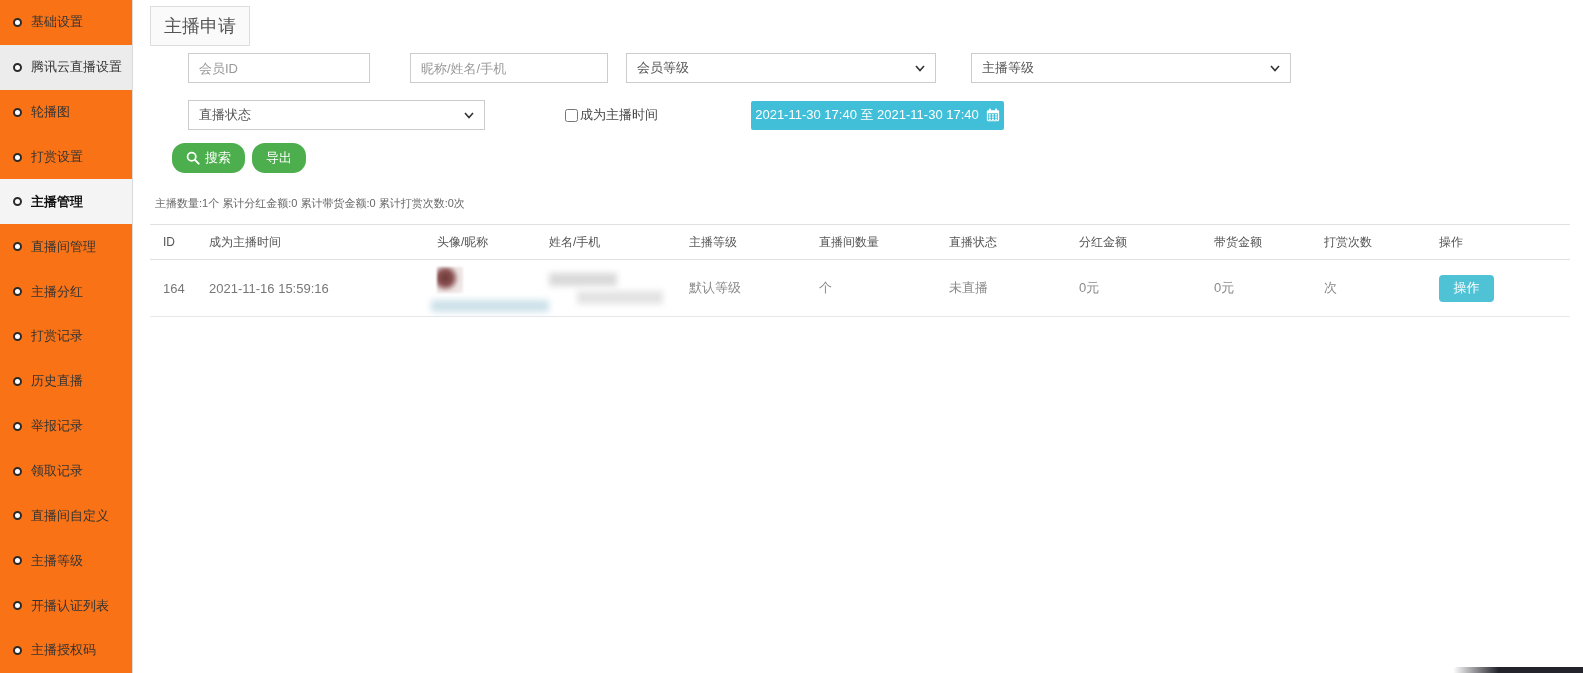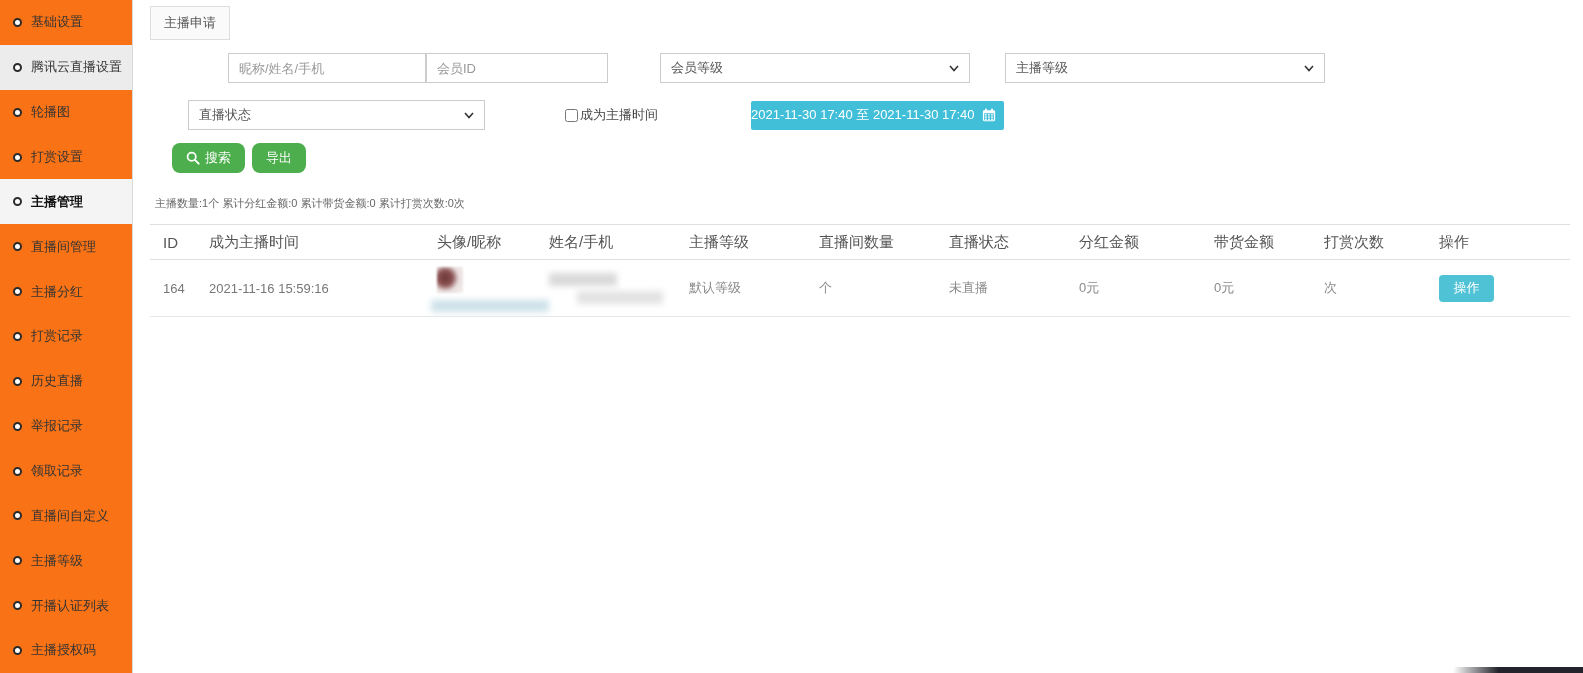--- a/index.html
+++ b/index.html
@@ -12,60 +12,60 @@
   .side-item { flex:1 1 auto; display:flex; align-items:center; gap:9px;
     padding-left:13px; font-size:13px; color:#333; cursor:pointer; white-space:nowrap; }
   .side-item .dot { width:9px; height:9px; border:2px solid #2b2b2b; border-radius:50%;
     flex:0 0 auto; background:#fff; }
   .side-item.hovered { background:#ececec; }
   .side-item.active { background:#f4f4f4; font-weight:bold; color:#111; }
 
   
   .main { position:absolute; left:134px; top:0; right:0; bottom:0; background:#fff; }
 
-  .tab { position:absolute; left:16px; top:6px; padding:7px 13px; font-size:13px;
+  .tab { position:absolute; left:16px; top:6px; padding:7px 13px; font-size:18px;
     color:#555; background:#fafafa; border:1px solid #ddd; cursor:pointer; }
 
   
   .filters { position:absolute; left:54px; top:53px; }
   .frow { display:flex; align-items:center; }
   .frow + .frow { margin-top:17px; }
   .tinput { height:30px; border:1px solid #ccc; background:#fff; font-size:13px;
     color:#333; padding:0 10px; outline:none;
     font-family:"Liberation Sans","DejaVu Sans",sans-serif; }
   .tinput::placeholder { color:#999; }
   .in-member { width:182px; }
   .in-nick { width:198px; margin-left:40px; }
   .sel { height:30px; border:1px solid #ccc; background:#fff; font-size:13px; color:#555;
     display:flex; align-items:center; justify-content:space-between; padding:0 10px;
     cursor:pointer; }
-  .sel-member { width:310px; margin-left:52px; }
+  .sel-member { width:310px; margin-left:18px; }
   .sel-anchor { width:320px; margin-left:35px; }
   .sel-status { width:297px; }
   .chev { width:10px; height:10px; flex:0 0 auto; }
   .chk-group { display:flex; align-items:center; margin-left:80px; font-size:13px; color:#444; }
   .chk-group input { width:13px; height:13px; margin-right:2px; }
   .datebtn { margin-left:93px; width:253px; height:29px; background:#42bfd8; color:#fff;
     border:none; border-radius:2px; font-size:13px; display:flex; align-items:center;
-    gap:7px; cursor:pointer;
+    justify-content:center; gap:7px; cursor:pointer;
     font-family:"Liberation Sans","DejaVu Sans",sans-serif; }
 
   
   .btnrow { position:absolute; left:38px; top:143px; display:flex; gap:7px; }
-  .gbtn { height:30px; background:#4cae4c; color:#fff; border:none; border-radius:8px;
+  .gbtn { height:30px; background:#4cae4c; color:#fff; border:none; border-radius:13px;
     font-size:13px; padding:0 14px; display:flex; align-items:center; gap:5px;
     cursor:pointer; font-family:"Liberation Sans","DejaVu Sans",sans-serif; }
 
   
   .summary { position:absolute; left:21px; top:196px; font-size:11px; color:#666; }
 
   
   .tbl { position:absolute; left:16px; top:224px; width:1420px; border-collapse:collapse; }
   .tbl th { border-top:1px solid #e0e0e0; border-bottom:1px solid #e0e0e0;
-    font-size:15px; color:#555; font-weight:normal; text-align:left; height:35px;
+    font-size:12px; color:#555; font-weight:normal; text-align:left; height:35px;
     padding:0; white-space:nowrap; }
   .tbl td { border-bottom:1px solid #e8e8e8; font-size:13px; color:#8a8a8a;
     height:57px; padding:0; vertical-align:middle; white-space:nowrap; }
   .tbl th:first-child, .tbl td:first-child { padding-left:13px; }
   .c-id{width:59px;} .c-time{width:228px;} .c-avatar{width:95px;margin-left:42px;} .c-name{width:140px;margin-left:47px;}
   .c-level{width:130px;} .c-rooms{width:130px;} .c-status{width:130px;}
   .c-div{width:135px;} .c-goods{width:110px;} .c-reward{width:115px;}
   td.id-cell, td.time-cell { color:#777; }
 
   .avatar-wrap { overflow:visible; }
@@ -150,22 +150,22 @@
     <span>主播授权码</span>
   </div>
 </nav>
 
 <div class="main">
 
   <div class="tab">主播申请</div>
 
   <div class="filters">
     <div class="frow">
+      <input class="tinput in-member" type="text" placeholder="会员ID" style="">
       <input class="tinput in-nick" type="text" placeholder="昵称/姓名/手机" style="">
-      <input class="tinput in-member" type="text" placeholder="会员ID" style="">
       <div class="sel sel-member">
         <span>会员等级</span>
         <svg class="chev" viewBox="0 0 10 10">
           <polyline points="1,3 5,7.5 9,3" fill="none" stroke="#333" stroke-width="1.6"></polyline>
           </svg>
       </div>
       <div class="sel sel-anchor">
         <span>主播等级</span>
         <svg class="chev" viewBox="0 0 10 10">
           <polyline points="1,3 5,7.5 9,3" fill="none" stroke="#333" stroke-width="1.6"></polyline>

